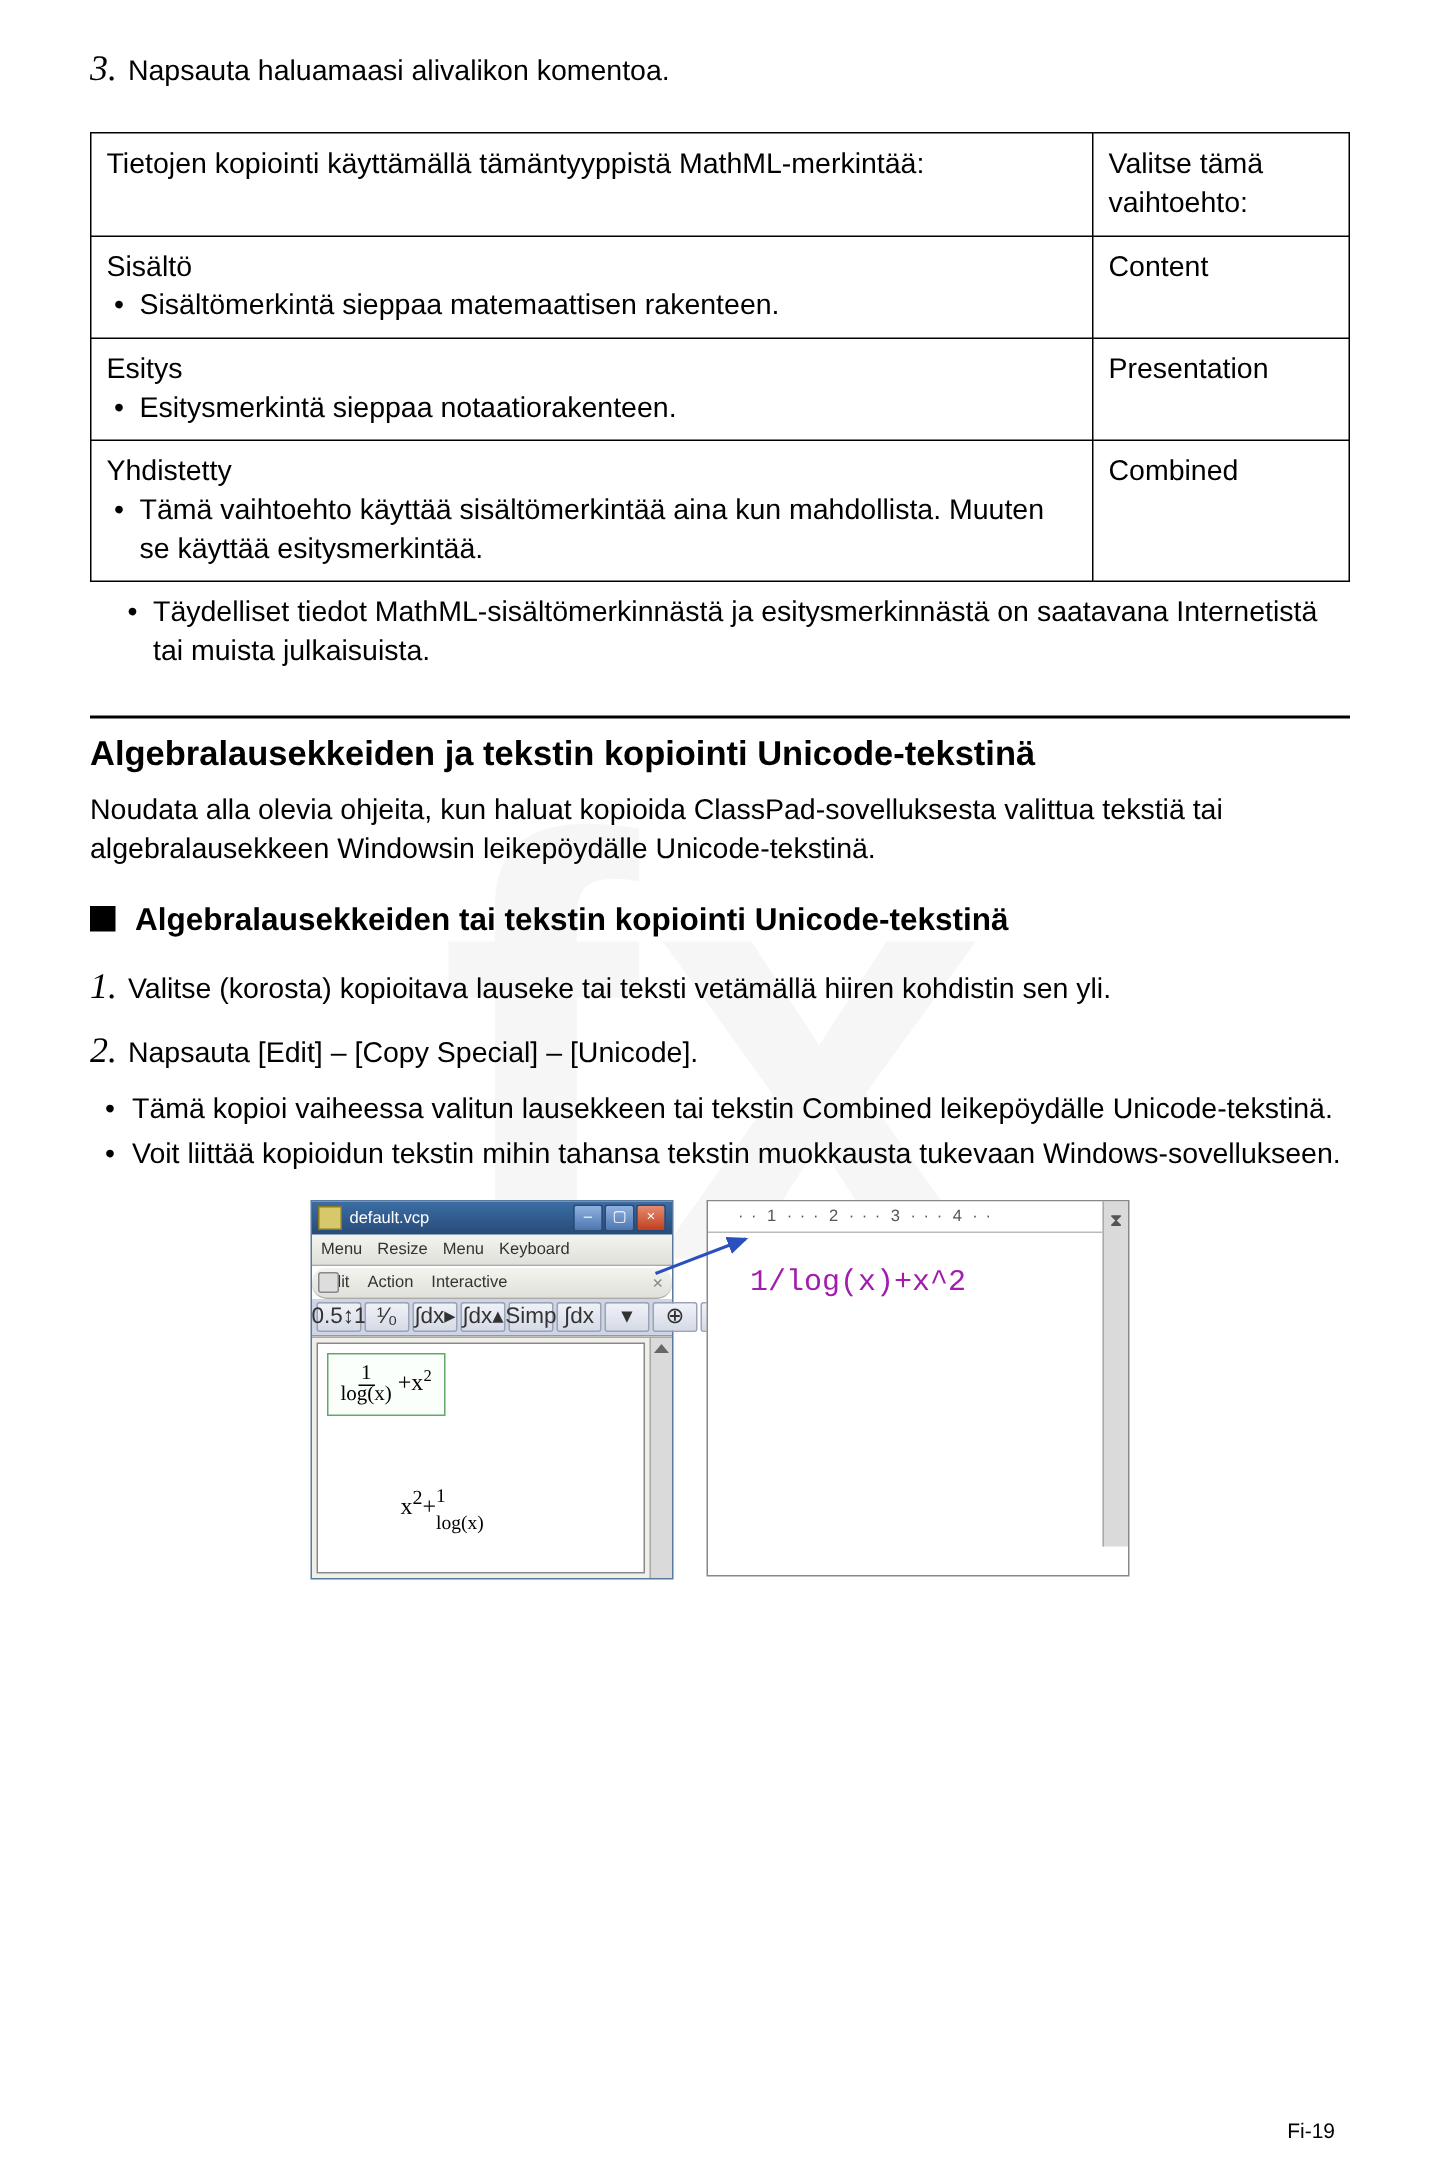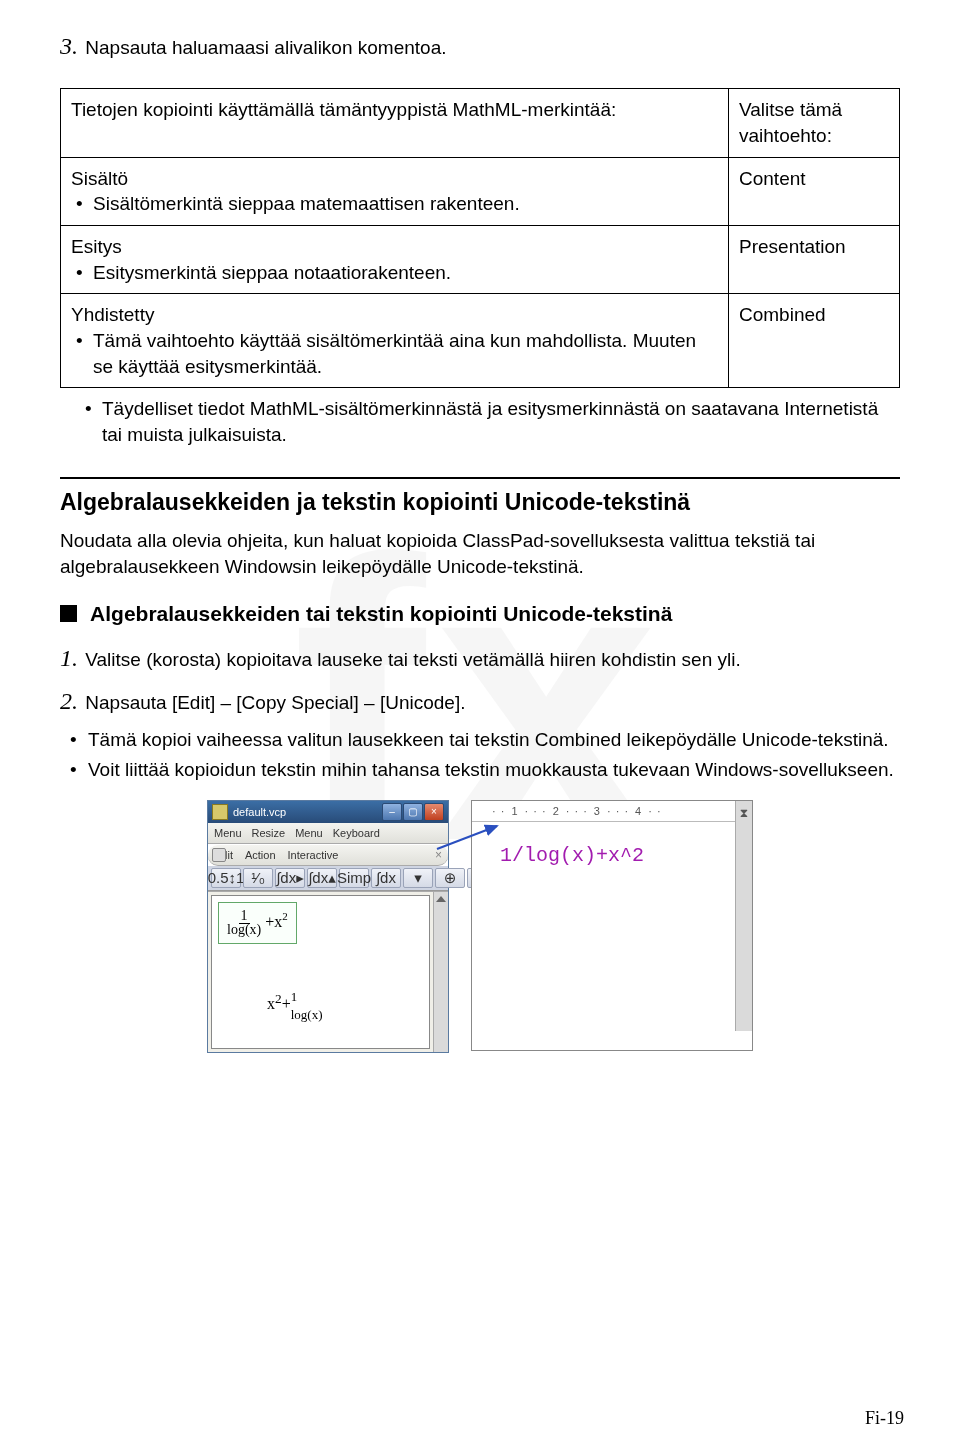--- a/index.html
+++ b/index.html
@@ -95,23 +95,22 @@
       width: 17px;
       height: 17px;
       background: #000;
       margin-right: 8px;
       vertical-align: -1px;
     }
     .step { margin: 10px 0; }
     .page-footer {
       position: absolute;
       bottom: 25px;
-      right: 56px;
-      font-size: 18px;
-      font-family: Liberation Serif, serif;
+      right: 70px;
+      font-size: 14px;
     }
 
     
     .fig-area {
       margin-top: 18px;
       text-align: center;
     }
     .fig-wrap {
       display: inline-flex;
       align-items: flex-start;

